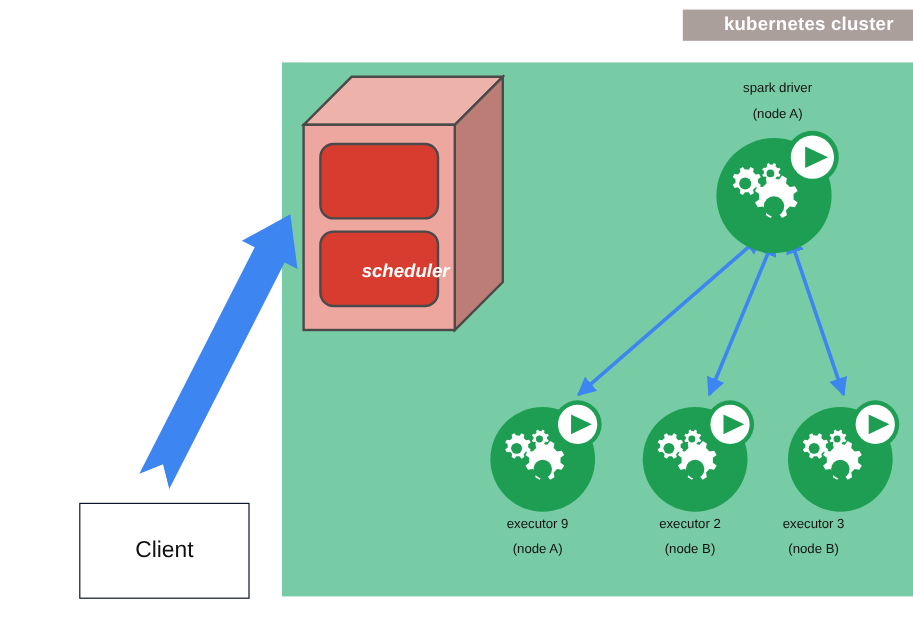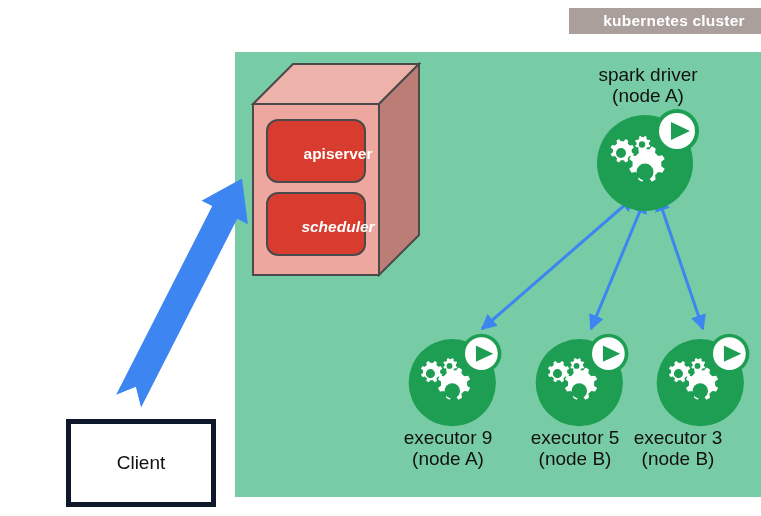--- a/index.html
+++ b/index.html
@@ -50,21 +50,21 @@
   }
 
   
   .client-box {
     position: absolute;
     left: 18px;
     top: 419px;
     width: 140px;
     height: 78px;
     background: #ffffff;
-    border: 5px solid #0f172a;
+    border: 1px solid #0f172a;
     display: flex;
     align-items: center;
     justify-content: center;
     color: #111111;
     font-size: 19px;
   }
 
   
   .cube {
     position: absolute;
@@ -84,21 +84,21 @@
     width: 120px;
     left: 27px;
   }
   .lbl-apiserver { top: 83px; }
   .lbl-scheduler { top: 156px; font-style: italic; }
 
   
   .node-label {
     position: absolute;
     color: #111111;
-    font-size: 19px;
+    font-size: 11px;
     line-height: 21px;
     text-align: center;
     white-space: pre;
   }
   .lbl-driver { left: 520px; top: 64px; width: 160px; }
   .lbl-exec1  { left: 330px; top: 427px; width: 140px; }
   .lbl-exec2  { left: 457px; top: 427px; width: 140px; }
   .lbl-exec3  { left: 560px; top: 427px; width: 140px; }
 
   
@@ -166,21 +166,20 @@
 
       <polygon points="128,42 168,2 168,173 128,213" fill="#bd7d77" stroke="#4a4a4a" stroke-width="2"></polygon>
 
       <rect x="2" y="42" width="126" height="171" fill="#eda79e" stroke="#4a4a4a" stroke-width="2"></rect>
 
       <rect x="16" y="58" width="98" height="62" rx="11" ry="11" fill="#d83c2e" stroke="#4a4a4a" stroke-width="2"></rect>
 
       <rect x="16" y="131" width="98" height="62" rx="11" ry="11" fill="#d83c2e" stroke="#4a4a4a" stroke-width="2"></rect>
     </svg>
 
-    <div class="cube-inner-label lbl-apiserver">apiserver</div>
     <div class="cube-inner-label lbl-scheduler">scheduler</div>
   </div>
 
   <svg width="110" height="110" style="position:absolute;left:545px;top:105px;" viewBox="0 0 110 110">
     <circle cx="52" cy="58" r="48" fill="#1d9e52"></circle>
     <circle cx="84" cy="26" r="22" fill="#1d9e52"></circle>
 
     <circle cx="84" cy="26" r="18" fill="#ffffff"></circle>
     <polygon points="78,17 97,26 78,35" fill="#1d9e52"></polygon>
 
@@ -273,21 +272,21 @@
     <g>
       <path d="M49 32
                l1.8 0.3 1.1 -1.5 1.7 1 -0.3 1.8 1.4 1.4 1.8 -0.3 1 1.7 -1.5 1.1 0 2
                1.5 1.1 -1 1.7 -1.8 -0.3 -1.4 1.4 0.3 1.8 -1.7 1 -1.1 -1.5 -2 0
                -1.1 1.5 -1.7 -1 0.3 -1.8 -1.4 -1.4 -1.8 0.3 -1 -1.7 1.5 -1.1 0 -2
                -1.5 -1.1 1 -1.7 1.8 0.3 1.4 -1.4 -0.3 -1.8 1.7 -1 1.1 1.5 Z" fill="#ffffff"></path>
       <circle cx="49" cy="39.5" r="3.2" fill="#1d9e52"></circle>
     </g>
   </svg>
 
-  <div class="node-label lbl-exec2">executor 5
+  <div class="node-label lbl-exec2">executor 2
 (node B)</div>
 
   <svg width="100" height="100" style="position:absolute;left:605px;top:330px;" viewBox="0 0 110 110">
     <circle cx="52" cy="58" r="48" fill="#1d9e52"></circle>
     <circle cx="84" cy="26" r="22" fill="#1d9e52"></circle>
     <circle cx="84" cy="26" r="18" fill="#ffffff"></circle>
     <polygon points="78,17 97,26 78,35" fill="#1d9e52"></polygon>
     <g>
       <path d="M52 44
                l4.2 0.6 2.6 -3.4 3.9 2.3 -0.7 4.2 3.2 3.2 4.2 -0.7 2.3 3.9 -3.4 2.6 0 4.5

